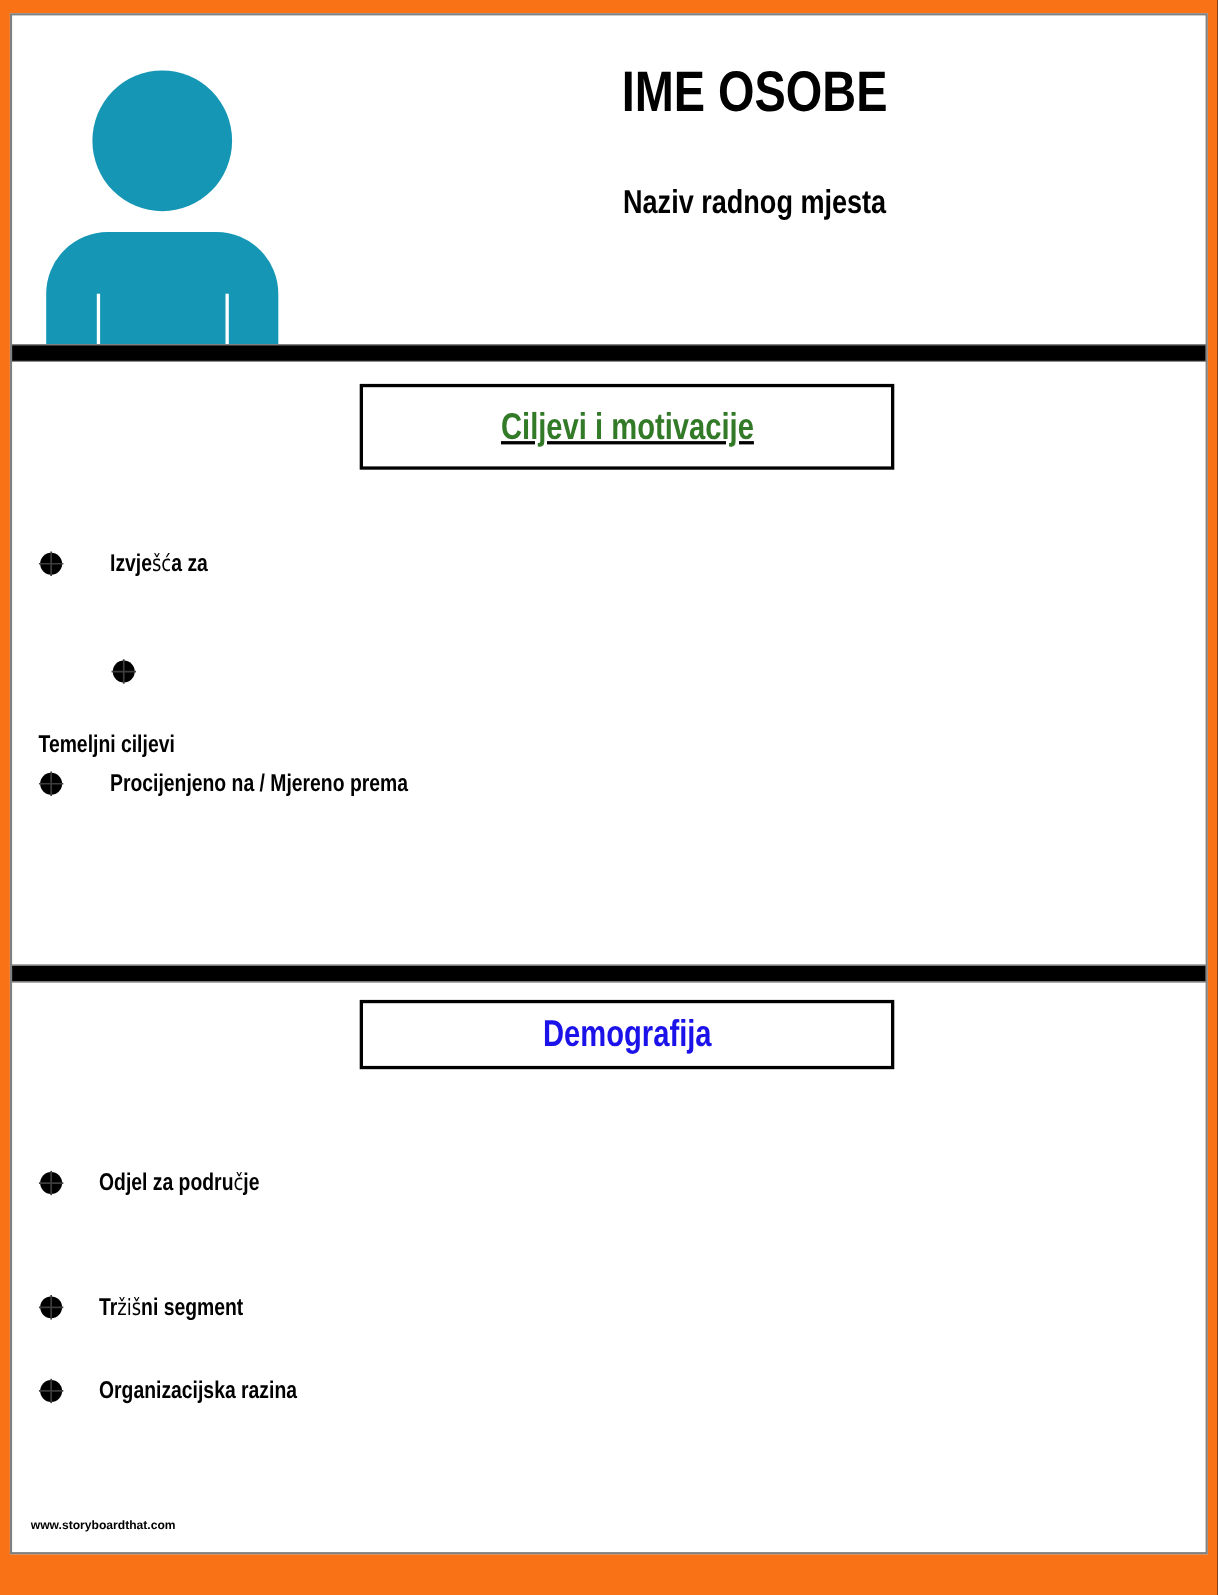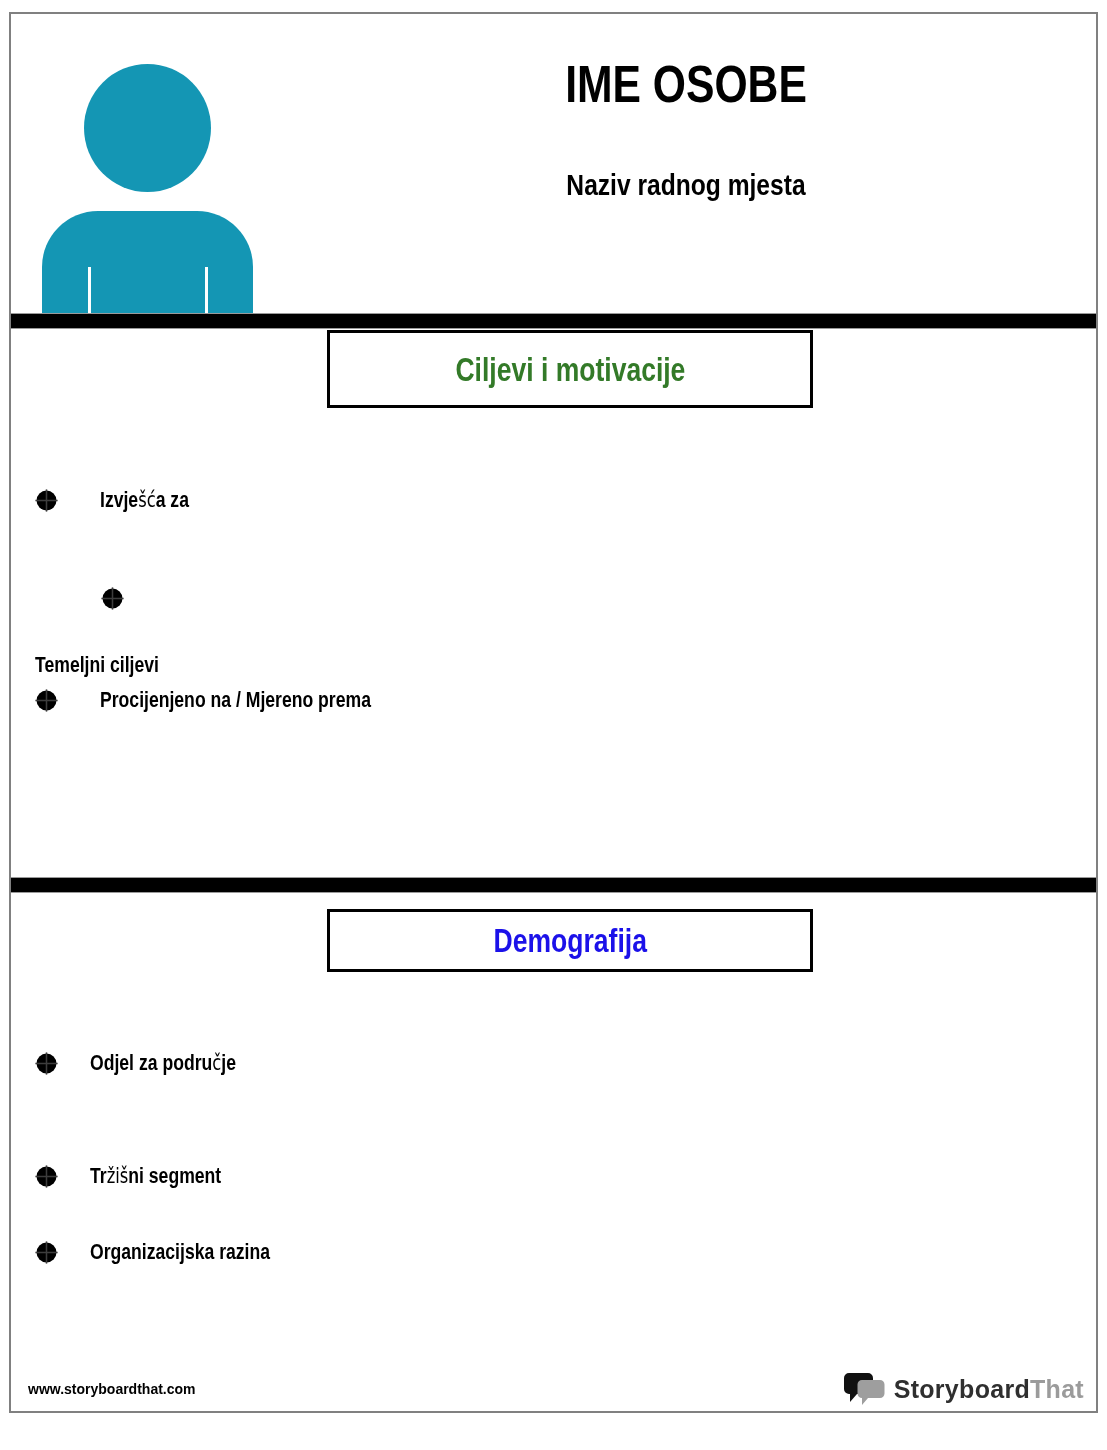--- a/index.html
+++ b/index.html
@@ -1,20 +1,20 @@
 <!DOCTYPE html>
 <html style="--avatar: #1496B4;"><head>
 <meta charset="utf-8">
 <style>
   * { box-sizing: border-box; margin: 0; padding: 0; }
   html,body { background:#000; }
   .canvas {
     position: relative;
     width: 1107px; height: 1450px;
-    background: #ffffff;
+    background: #f97316;
     font-family: "Liberation Sans", sans-serif;
     overflow: hidden;
   }
   .page {
     position: absolute;
     left: 9px; top: 12px; right: 9px; bottom: 37px;
     background: #fff;
     border: 2px solid #808080;
   }
   
@@ -54,50 +54,50 @@
   }
   .bar1 { top: 299px; }
   .bar2 { top: 863px; }
   
   .sec { position: absolute; left: 0; top: 0; width: 100%; height: 100%; }
   .sec-title-box {
     position: absolute; left: 316px; width: 486px;
     border: 3px solid #000; background: #fff;
     display: flex; align-items: center; justify-content: center;
   }
-  .sec1 .sec-title-box { top: 316px; height: 78px; }
+  .sec1 .sec-title-box { top: 335px; height: 78px; text-decoration: underline; }
   .sec2 .sec-title-box { top: 895px; height: 63px; }
   .sec-title {
     font-size: 34px; font-weight: 700; white-space: nowrap;
     transform: scaleX(.78);
   }
   .bullet-row {
     position: absolute; left: 24px; height: 26px;
-    display: flex; align-items: center; gap: 42px;
+    display: flex; align-items: center; gap: 42px; margin-top: 12px;
   }
   .sec2 .bullet-row { gap: 32px; }
   .sec1 .bullet-row:nth-of-type(1) { top: 473px; }
   .sec1 .bullet-row:nth-of-type(2) { top: 573px; flex-direction: column; }
   .sec1 .bullet-row:nth-of-type(3) { top: 673px; }
   .sec2 .bullet-row:nth-of-type(1) { top: 1036px; }
   .sec2 .bullet-row:nth-of-type(2) { top: 1149px; }
   .sec2 .bullet-row:nth-of-type(3) { top: 1225px; justify-content: center; }
   .b-icon { flex: 0 0 auto; }
   .b-label {
     font-size: 22px; font-weight: 700; color: #000; white-space: nowrap;
     transform: scaleX(.8); transform-origin: left center;
   }
   .b-label .fb {
     font-family: "DejaVu Sans", sans-serif;
     font-weight: 400; font-size: 0.93em;
   }
   
   .footer-url {
     position: absolute; left: 17px; top: 1367px;
-    font-size: 14px; font-weight: 700; color: #000;
+    font-size: 11px; font-weight: 700; color: #000;
     letter-spacing: 0;
   }
   .logo {
     position: absolute; right: 12px; top: 1356px; height: 38px;
     display: flex; align-items: center; gap: 7px;
   }
   .logo-text { font-size: 25px; font-weight: 700; color: #2f2f2f; letter-spacing: .3px; }
   .logo-text .lt-gray { color: #9b9b9b; }
 </style>
 </head>
@@ -182,22 +182,15 @@
               <line x1="12" y1="0.4" x2="12" y2="23.6" stroke="#3d3d3d" stroke-width="1.6"></line>
               <line x1="0.4" y1="12" x2="23.6" y2="12" stroke="#3d3d3d" stroke-width="1.6"></line>
             </svg>
             <span class="b-label"><span>Organizacijska razina</span></span>
           </div>
         </div>
     </section>
 
     <div class="footer-url">www.storyboardthat.com</div>
 
-    <div class="logo">
-      <svg width="44" height="36" viewBox="0 0 44 36">
-        <path fill="#111111" d="M6 2 h19 a5 5 0 0 1 5 5 v11 a5 5 0 0 1 -5 5 h-11 l-7 8 v-8 h-1 a5 5 0 0 1 -5 -5 v-11 a5 5 0 0 1 5 -5 z"></path>
-        <path fill="#9e9e9e" d="M19 9 h18 a4.5 4.5 0 0 1 4.5 4.5 v9 a4.5 4.5 0 0 1 -4.5 4.5 h-12 l-6 7 v-7 a4.5 4.5 0 0 1 -4.5 -4.5 v-9 a4.5 4.5 0 0 1 4.5 -4.5 z"></path>
-      </svg>
-      <span class="logo-text"><span>Storyboard</span><span class="lt-gray">That</span></span>
-    </div>
 
   </div>
 </div>
 
 </body></html>

